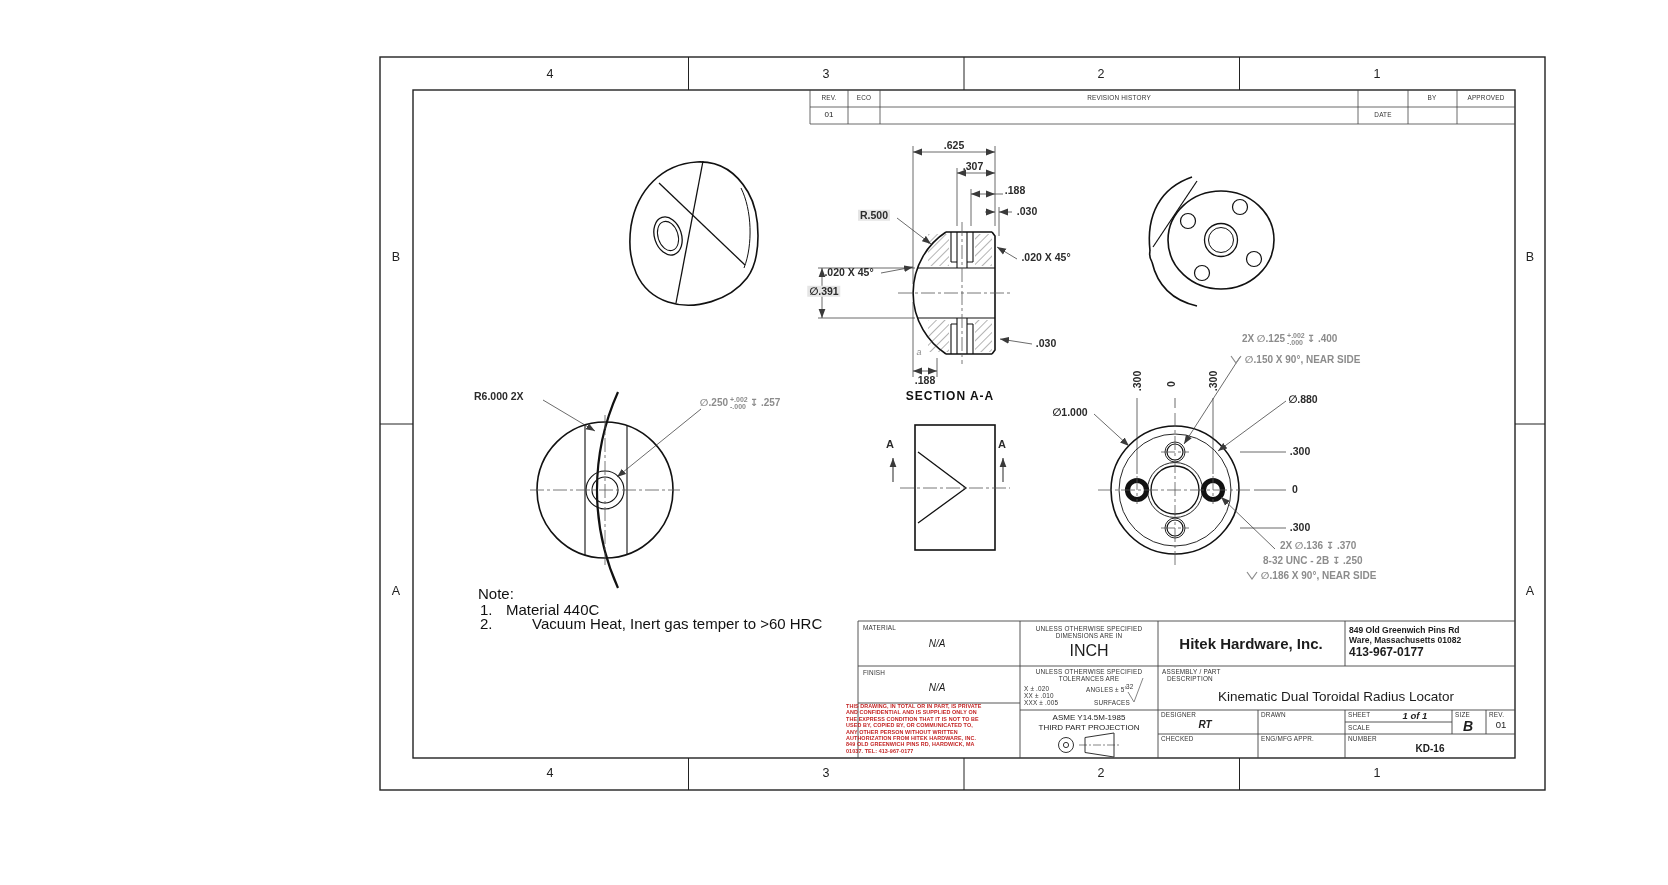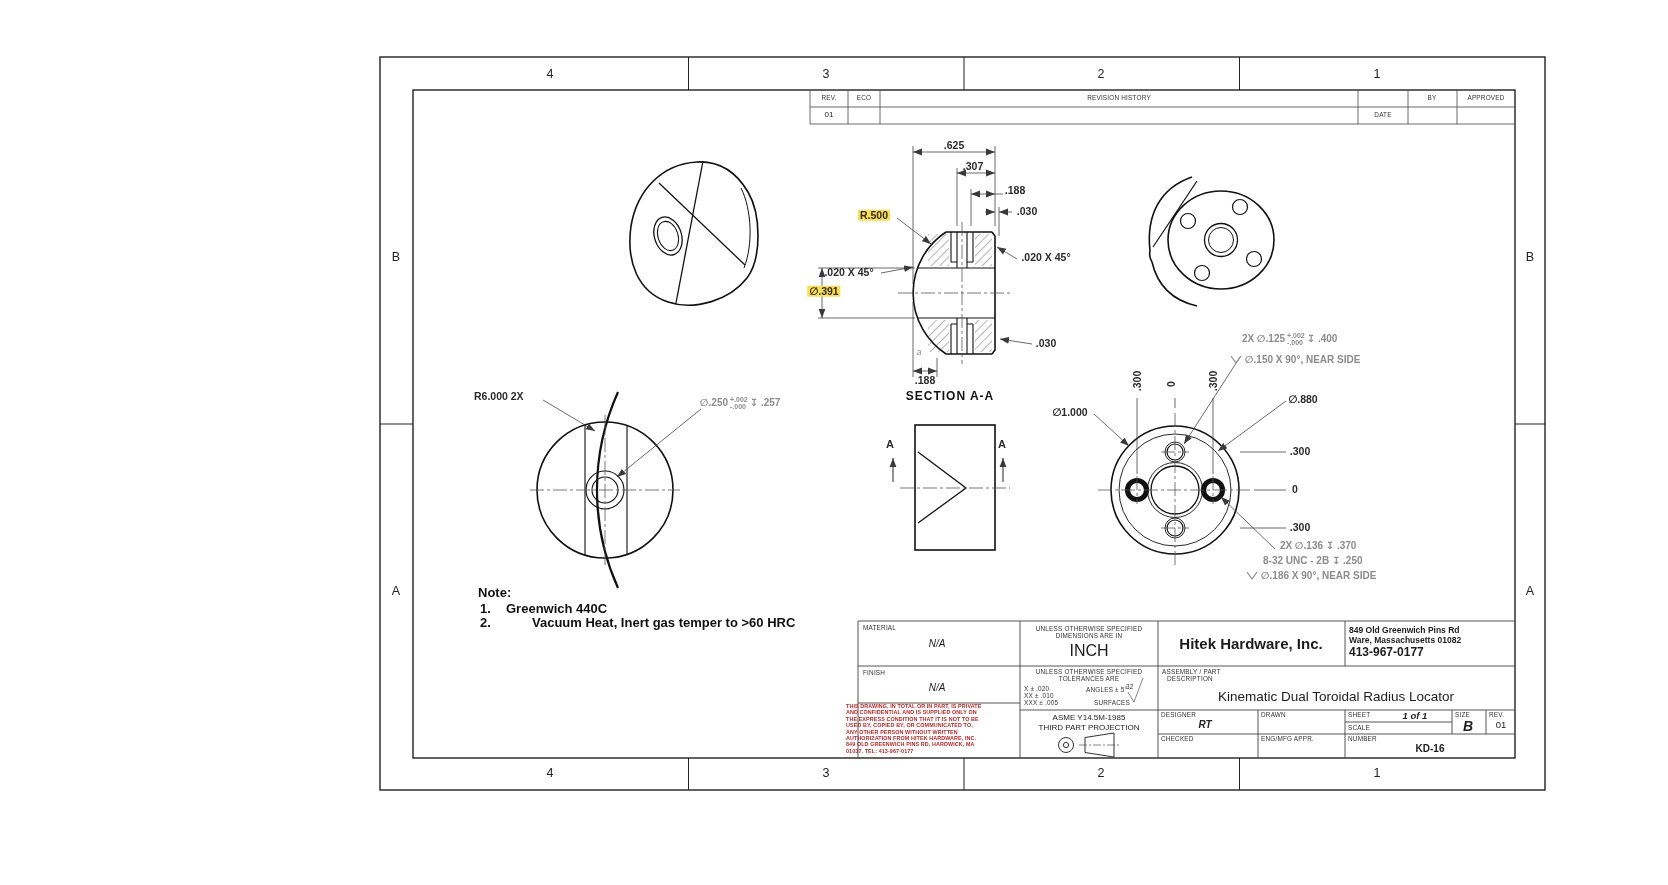--- a/index.html
+++ b/index.html
@@ -9,22 +9,22 @@
   .t{position:absolute;white-space:nowrap;color:#1c1c1c;line-height:1;}
   .cc{transform:translate(-50%,-50%);}
   .vc{transform:translate(-50%,-50%) rotate(-90deg);}
   .s6{font-size:6.4px;letter-spacing:.2px;color:#333;}
   .s8{font-size:8px;color:#222;}
   .zone{font-size:12.5px;color:#222;}
   .dim{font-size:10.5px;font-weight:bold;color:#2b2b2b;}
   .dimsm{font-size:10px;font-weight:bold;}
   .gray{color:#8c8c8c;}
   .it{font-style:italic;}
-  .bg{background:#fde047;padding:0 2px;}
-  .note{font-size:13px;font-weight:bold;color:#111;}
+  .bg{background:#e5e5e5;padding:0 2px;}
+  .note{font-size:15px;font-weight:normal;color:#111;}
   .sect{font-size:12px;letter-spacing:1px;color:#111;font-weight:bold;}
   .tolstack{display:inline-flex;flex-direction:column;font-size:7px;line-height:7px;
             vertical-align:middle;margin:0 2px;}
   .red{font-size:5.4px;font-weight:bold;color:#c32424;line-height:6.4px;letter-spacing:.1px;}
   .nav{font-size:10px;font-weight:bold;font-style:italic;color:#222;}
   .csk{display:inline-block;vertical-align:middle;margin-right:3px;}
 </style>
 </head>
 <body>
 
@@ -265,21 +265,21 @@
 <div class="t dimsm gray" style="left:1280px;top:541px">2X  ∅.136  ↧ .370</div>
 <div class="t dimsm gray" style="left:1263px;top:556px">8-32 UNC  - 2B  ↧ .250</div>
 <div class="t dimsm gray" style="left:1246px;top:571px">
   <span class="csk"><svg width="12" height="9">
           <path d="M1,1 L6,8 L11,1" stroke="#8c8c8c" stroke-width="1.2" fill="none"></path>
         </svg></span><span>∅.186 X 90°, NEAR SIDE</span>
 </div>
 
 <div class="t note" style="left:478px;top:586px">Note:</div>
 <div class="t note" style="left:480px;top:602px">1.</div>
-<div class="t note" style="left:506px;top:602px">Greenwich 440C</div>
+<div class="t note" style="left:506px;top:602px">Material 440C</div>
 <div class="t note" style="left:480px;top:616px">2.</div>
 <div class="t note" style="left:532px;top:616px">Vacuum Heat, Inert gas temper to &gt;60 HRC</div>
 
 <div class="t s6" style="left:863px;top:625px">MATERIAL</div>
 <div class="t it cc" style="left:937px;top:644px;font-size:10px">N/A</div>
 <div class="t s6" style="left:863px;top:670px">FINISH</div>
 <div class="t it cc" style="left:937px;top:688px;font-size:10px">N/A</div>
 
 <div class="t s6 cc" style="left:1089px;top:629px">UNLESS OTHERWISE SPECIFIED</div>
 <div class="t s6 cc" style="left:1089px;top:636px">DIMENSIONS ARE IN</div>

